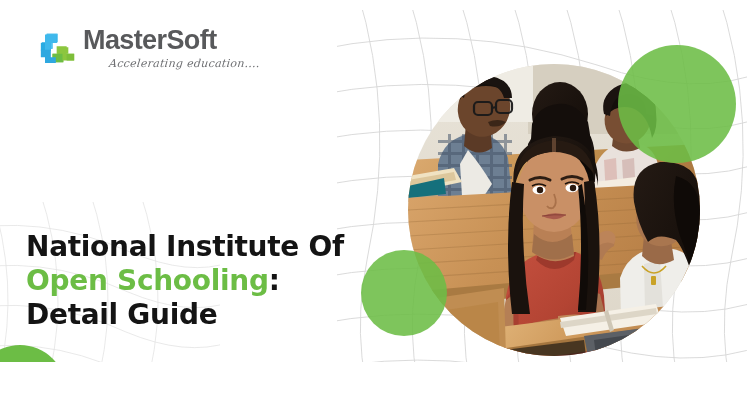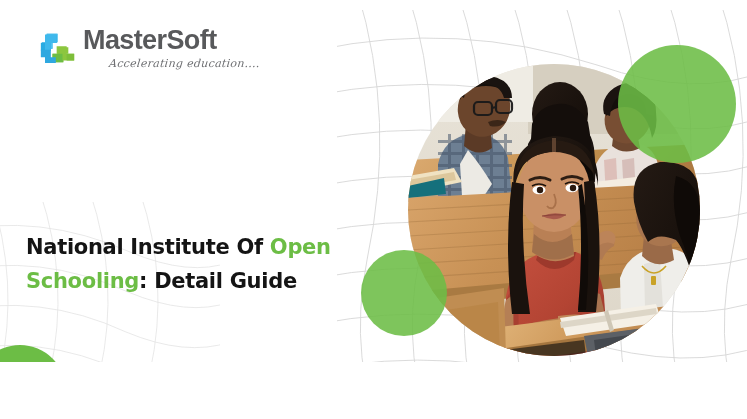--- a/index.html
+++ b/index.html
@@ -32,21 +32,21 @@
     letter-spacing:0.3px;
     margin-top:3px;margin-left:26px;
     white-space:nowrap;
     transform:skewX(-6deg);
   }
 
   
   .headline{
     position:absolute;left:26px;top:190px;width:330px;
     font-family:"DejaVu Sans", sans-serif;
-    font-size:21px;
+    font-size:28px;
     font-weight:bold;
     line-height:34px;
     letter-spacing:-0.3px;
     color:#141414;
     margin-top:40px;
   }
   .hl-green{color:#6cbd45;}
 
   
   .photo-circle{

